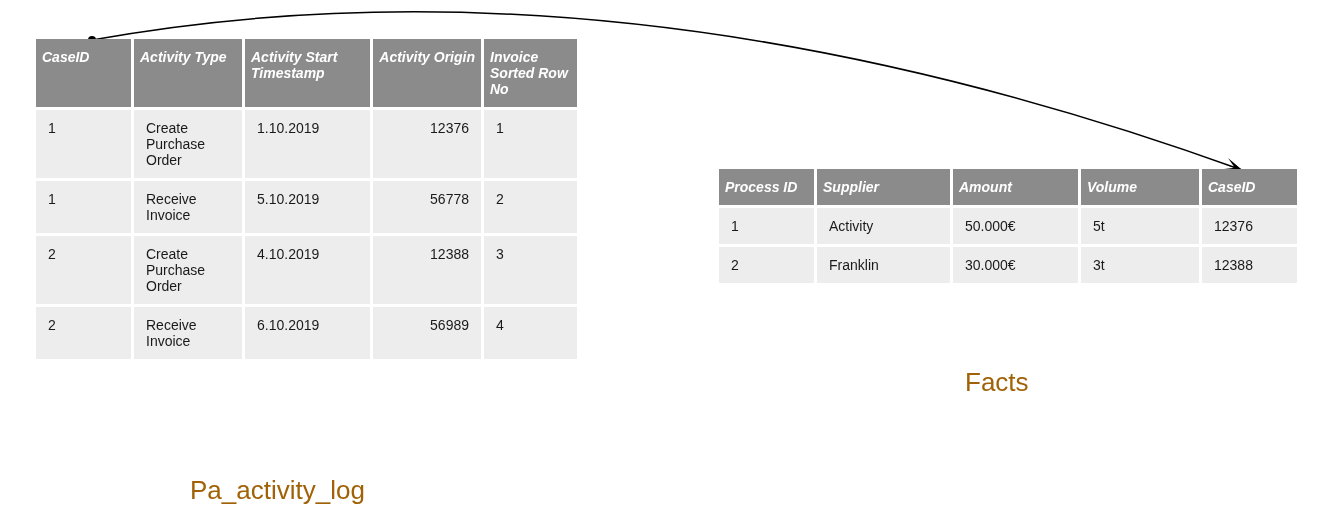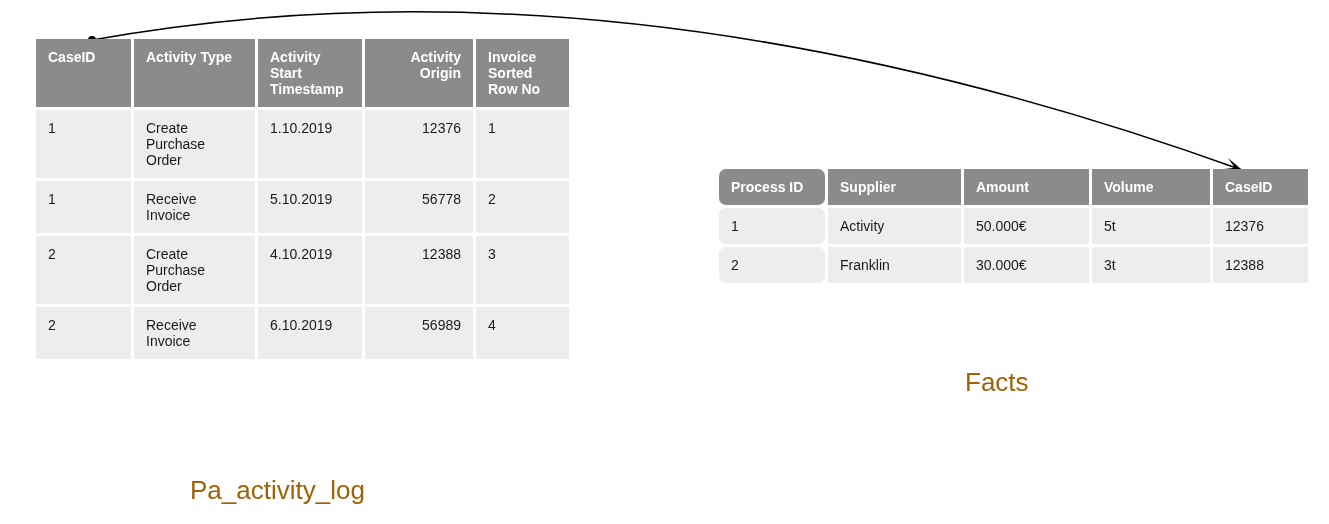--- a/index.html
+++ b/index.html
@@ -28,23 +28,24 @@
   table.data-table {
     border-collapse: separate;
     border-spacing: 3px;
     position: absolute;
   }
   table.data-table th {
     background: #8b8b8b;
     color: #ffffff;
     font-weight: bold;
     text-align: left;
-    padding: 10px 12px;
+    padding: 10px 6px;
     vertical-align: top;
     font-size: 14px;
+    font-style: italic;
   }
   table.data-table td {
     background: #ededed;
     color: #1a1a1a;
     text-align: left;
     padding: 10px 12px;
     vertical-align: top;
     font-size: 14px;
   }
   .caption {
@@ -52,27 +53,27 @@
     font-size: 26px;
     color: #a16207;
   }
   #table-left { left: 33px; top: 36px; }
   #table-right { left: 716px; top: 166px; }
   #caption-left { left: 190px; top: 475px; text-align: right; }
   #caption-right { left: 965px; top: 367px; }
 
   
   #table-left th:nth-child(1), #table-left td:nth-child(1) { width: 95px; }
-  #table-left th:nth-child(2), #table-left td:nth-child(2) { width: 121px; }
-  #table-left th:nth-child(3), #table-left td:nth-child(3) { width: 104px; }
+  #table-left th:nth-child(2), #table-left td:nth-child(2) { width: 108px; }
+  #table-left th:nth-child(3), #table-left td:nth-child(3) { width: 125px; }
   #table-left th:nth-child(4), #table-left td:nth-child(4) { width: 108px; text-align: right; }
   #table-left th:nth-child(5), #table-left td:nth-child(5) { width: 93px; }
 
   
-  #table-right th:nth-child(1), #table-right td:nth-child(1) { width: 106px; border-radius: 7px; }
+  #table-right th:nth-child(1), #table-right td:nth-child(1) { width: 95px; }
   #table-right th:nth-child(2), #table-right td:nth-child(2) { width: 133px; }
   #table-right th:nth-child(3), #table-right td:nth-child(3) { width: 125px; }
   #table-right th:nth-child(4), #table-right td:nth-child(4) { width: 118px; }
   #table-right th:nth-child(5), #table-right td:nth-child(5) { width: 95px; }
 </style>
 </head>
 <body>
 
 <div class="container">
 

